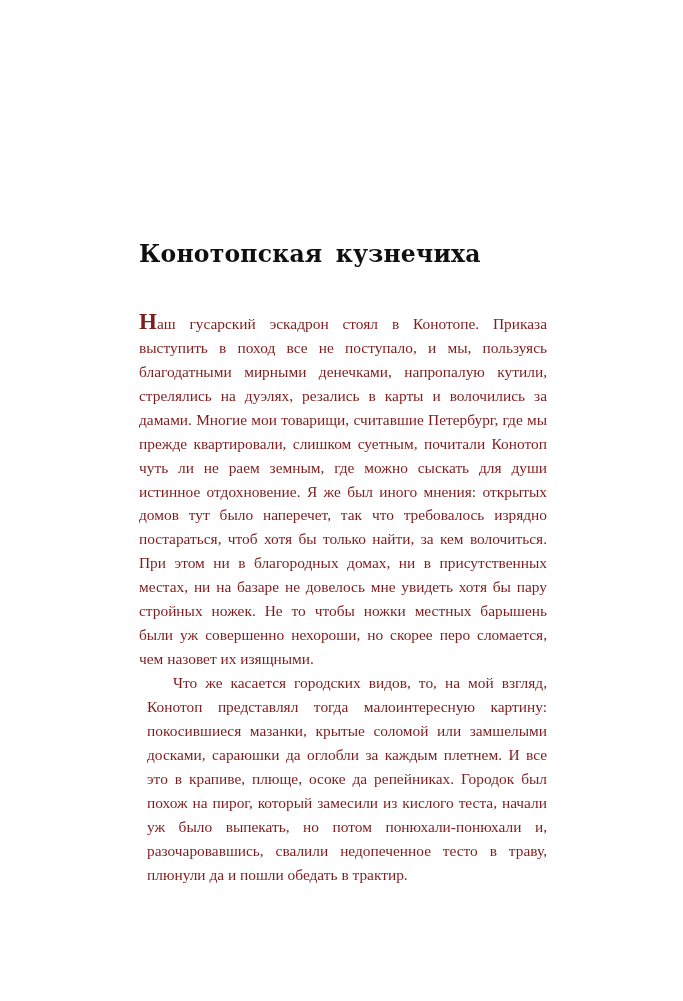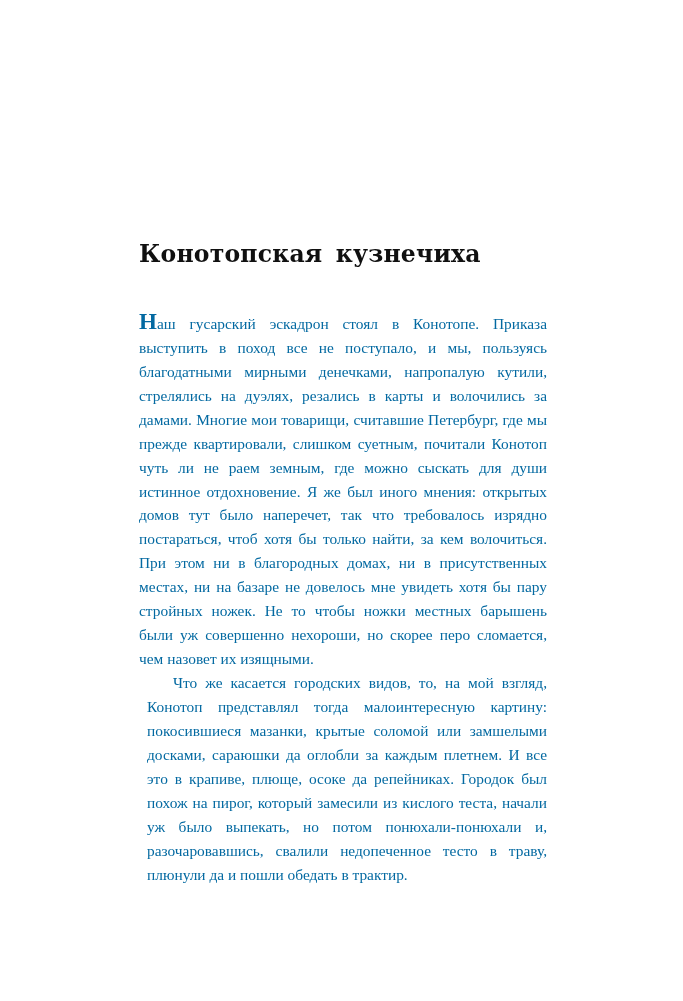--- a/index.html
+++ b/index.html
@@ -36,21 +36,21 @@
     color: #101010;
     margin: 0 0 42px 0;
     line-height: 1.1;
   }
   .para {
     margin: 0;
     font-size: 15.4px;
     line-height: 1.555;
     text-align: justify;
     text-justify: inter-word;
-    color: #0369a1;
+    color: #7f1d1d;
     hyphens: manual;
   }
   .para + .para {
     text-indent: 26px;
     margin-left: 8px;
   }
   .para.first {
     text-indent: 0;
   }
   .para.first::first-letter {

